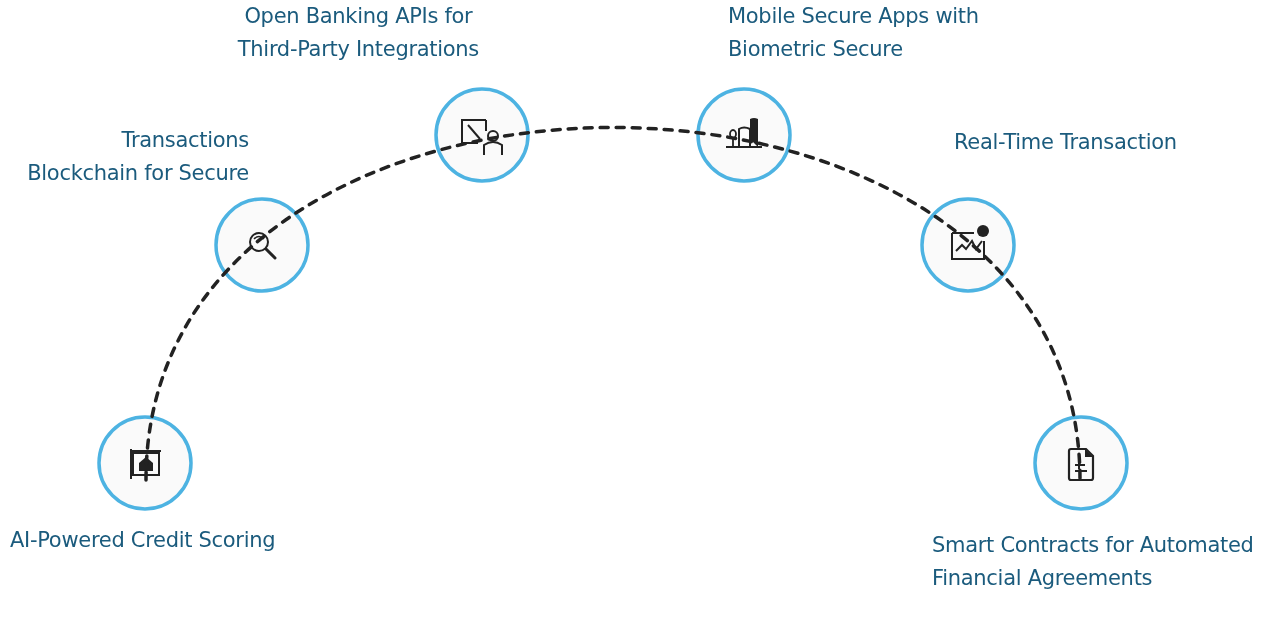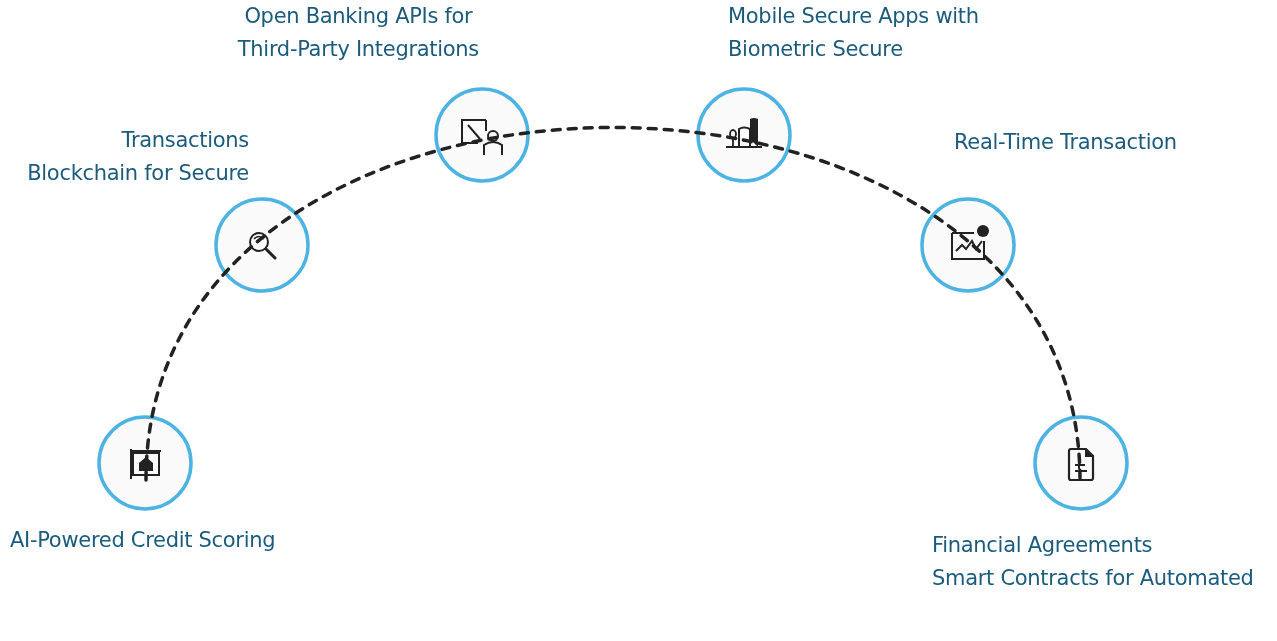--- a/index.html
+++ b/index.html
@@ -84,15 +84,15 @@
   <span>Third-Party Integrations</span>
 </div>
 <div class="label" style="left:728px; top:0px;">
   <span>Mobile Secure Apps with</span>
   <span>Biometric Secure</span>
 </div>
 <div class="label" style="left:954px; top:126px;">
   <span>Real-Time Transaction</span>
 </div>
 <div class="label" style="left:932px; top:529px;">
+  <span>Smart Contracts for Automated</span>
   <span>Financial Agreements</span>
-  <span>Smart Contracts for Automated</span>
 </div>
 
 </body></html>

